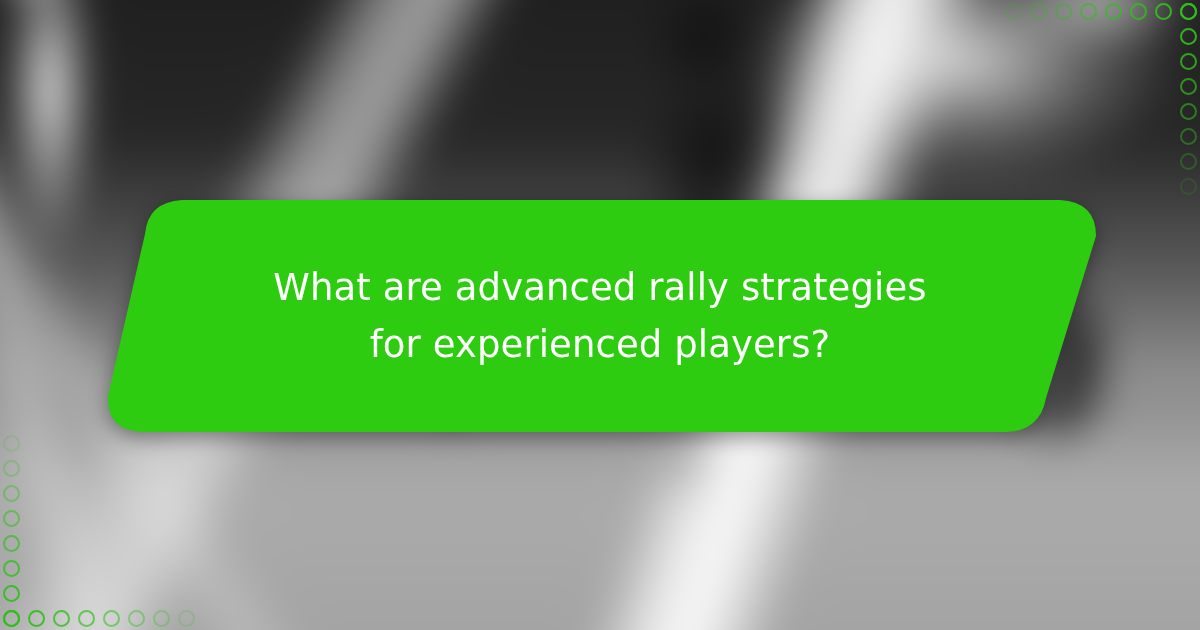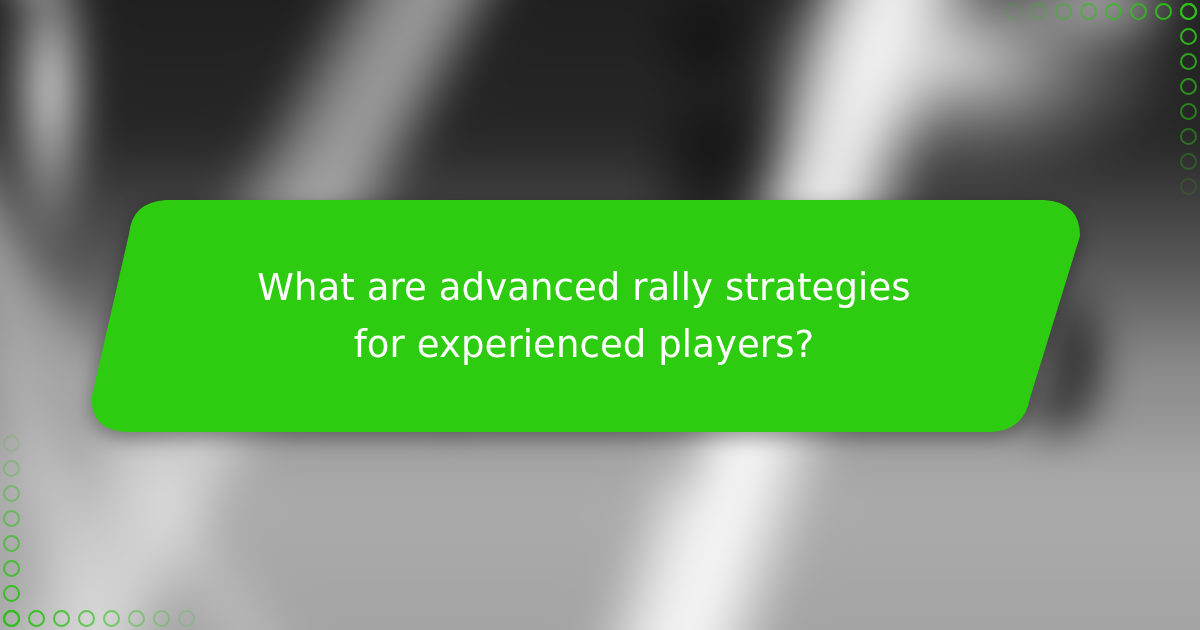--- a/index.html
+++ b/index.html
@@ -75,21 +75,21 @@
   #dots-top-row   { top: 3px; right: 3px; flex-direction: row-reverse; }
   #dots-top-row .dot { margin-right: 0; margin-left: 8px; }
   #dots-right-col { top: 3px; right: 3px; }
   #dots-bottom-row { bottom: 3px; left: 3px; }
   #dots-left-col  { bottom: 3px; left: 3px; flex-direction: column-reverse; }
   #dots-left-col .dot { margin-bottom: 0; margin-top: 8px; }
 
   
   .card-wrap {
     position: absolute;
-    left: 84px;
+    left: 100px;
     top: 198px;
     width: 1000px;
     height: 236px;
   }
   .card-shape {
     position: absolute;
     inset: 0;
     filter: drop-shadow(0 6px 10px rgba(0,0,0,0.38));
   }
   .card-shape svg { display: block; width: 100%; height: 100%; }

